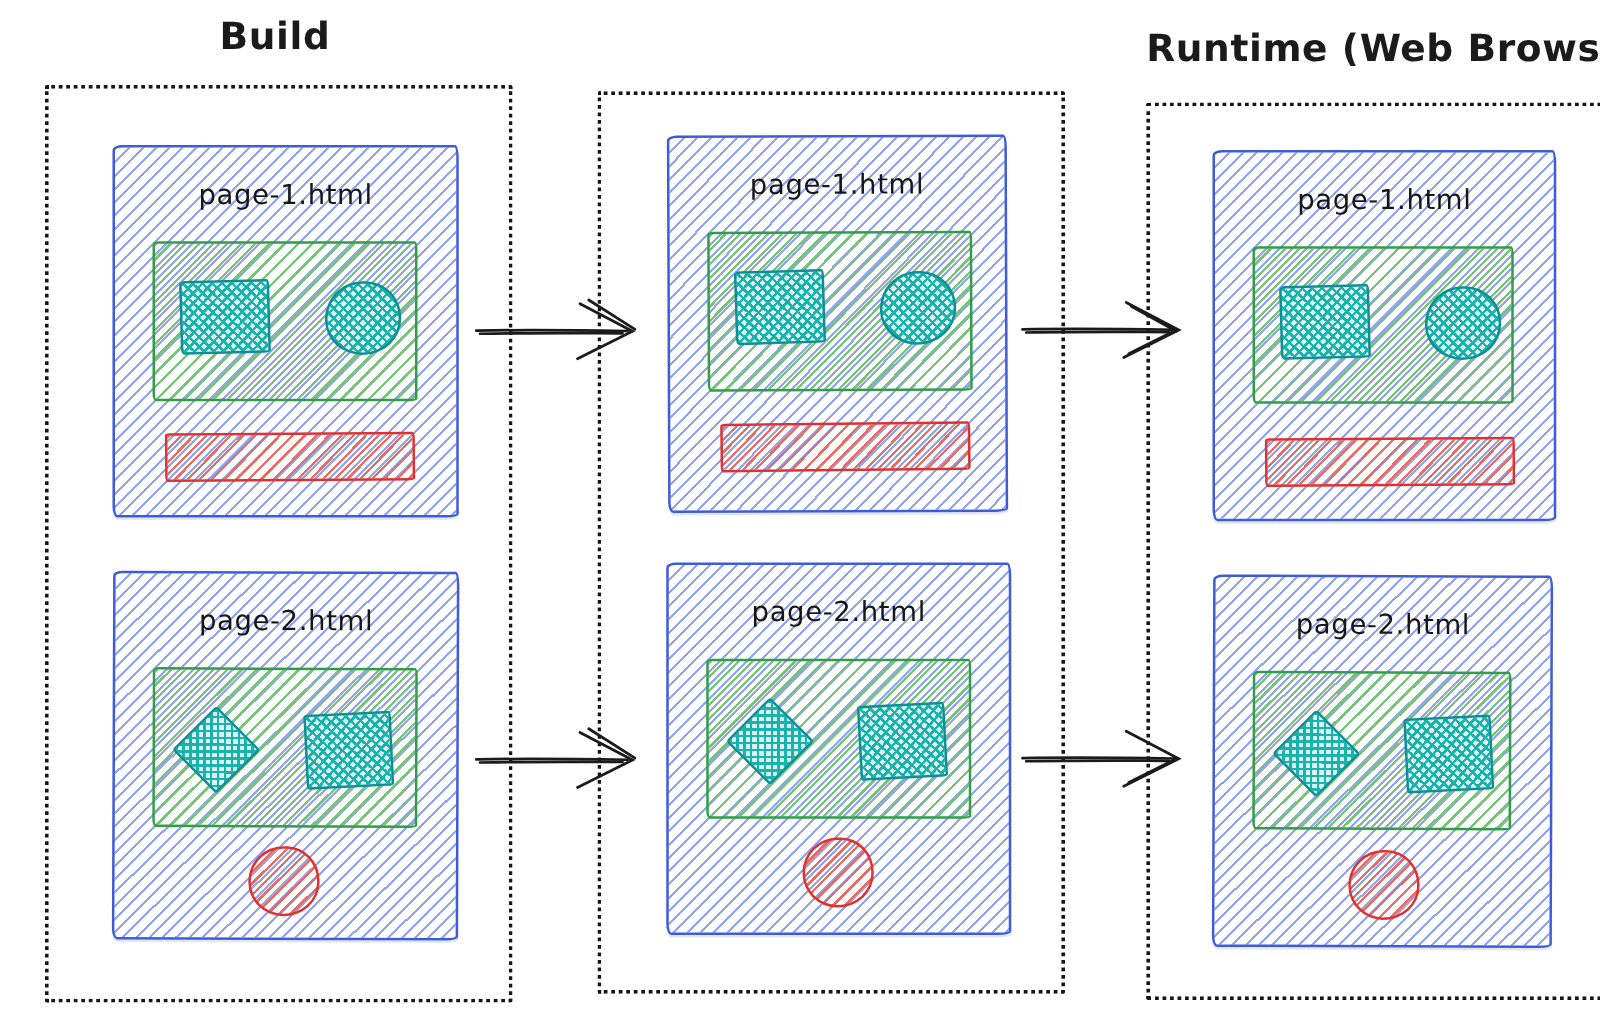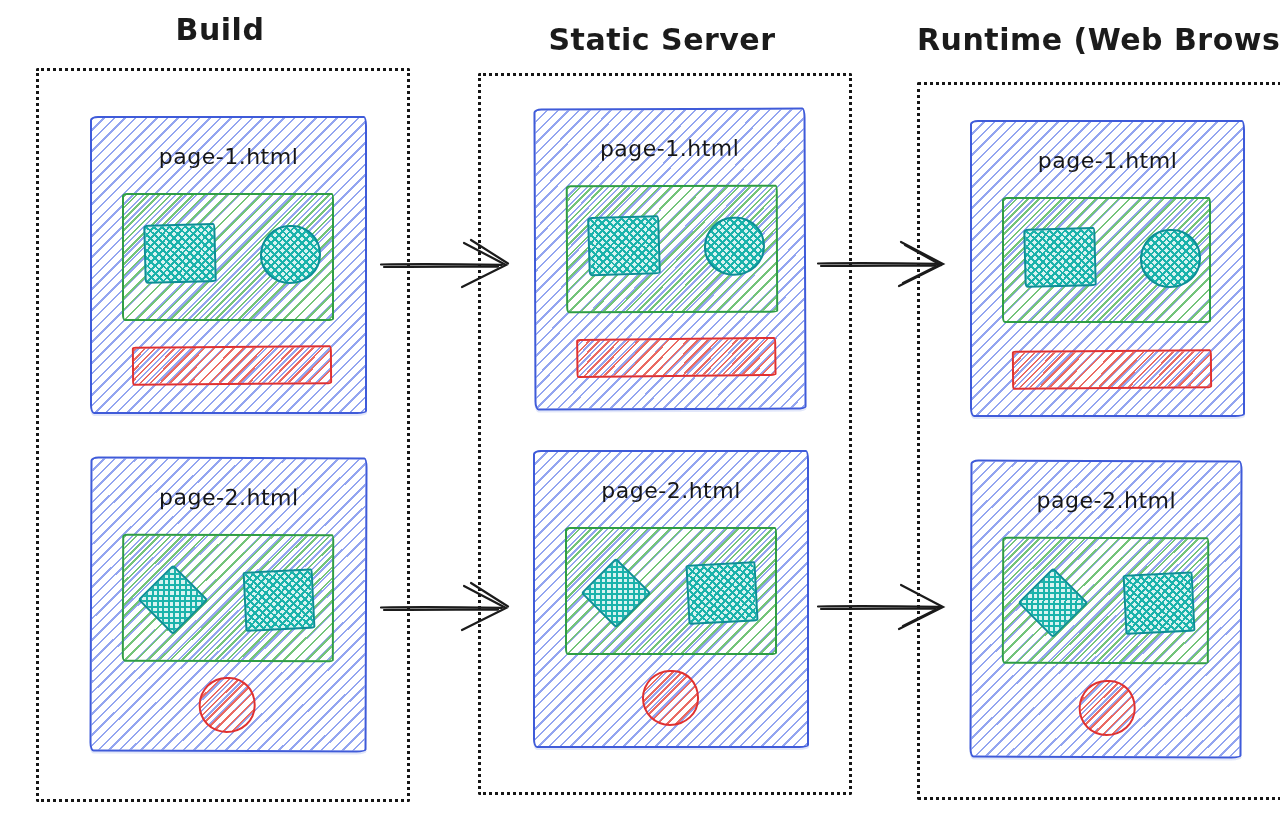--- a/index.html
+++ b/index.html
@@ -74,21 +74,20 @@
   .c2r2{left:513px;top:450px;width:272px;height:294px;}
   .c3r1{left:950px;top:120px;width:271px;height:293px;}
   .c3r2{left:950px;top:460px;width:268px;height:294px;transform:rotate(.2deg);}
 </style>
 </head>
 <body>
 
 <div class="stage">
 
   <div class="col-title" style="left:16px;top:12px;width:368px;">Build</div>
-  <div class="col-title" style="left:458px;top:22px;width:368px;">Static Server</div>
   <div class="col-title" style="left:897px;top:22px;width:366px;">Runtime (Web Browser)</div>
 
   <div class="dotted-box" style="left:16px;top:68px;width:368px;height:728px;"></div>
   <div class="dotted-box" style="left:458px;top:73px;width:368px;height:716px;"></div>
   <div class="dotted-box" style="left:897px;top:82px;width:366px;height:712px;"></div>
 
   <div class="card c1r1">
     <div class="card-label">page-1.html</div>
     <div class="panel">
       <div class="teal sq1"></div>

